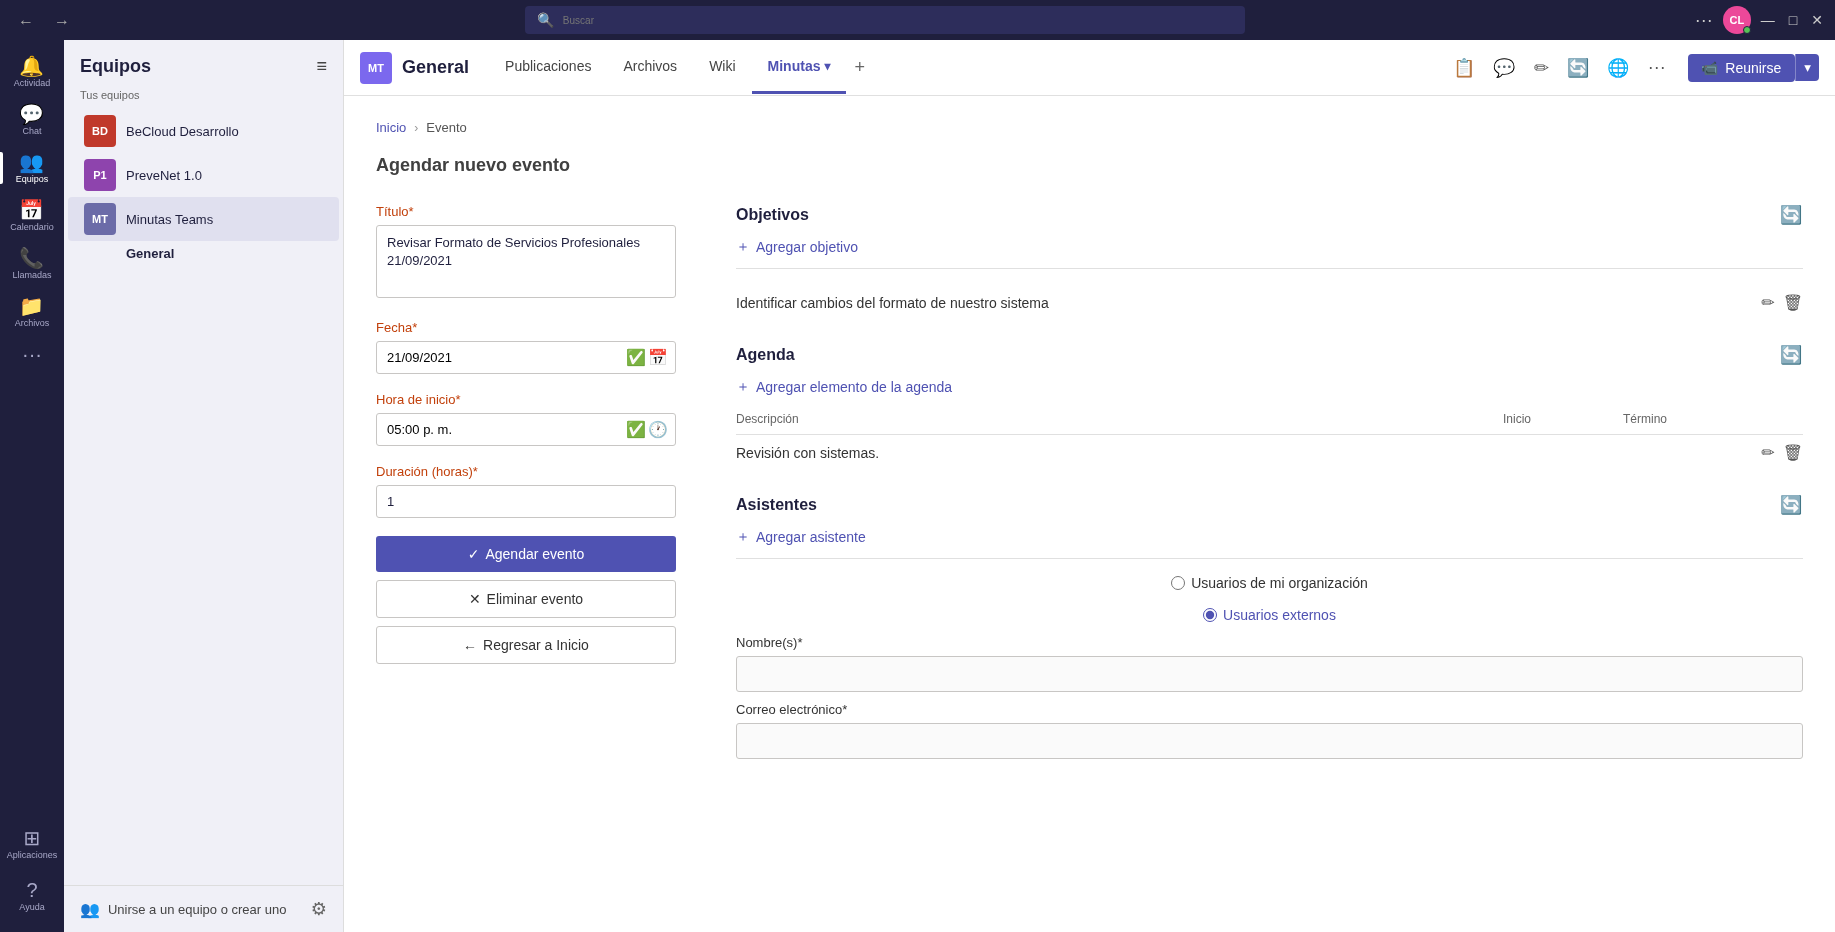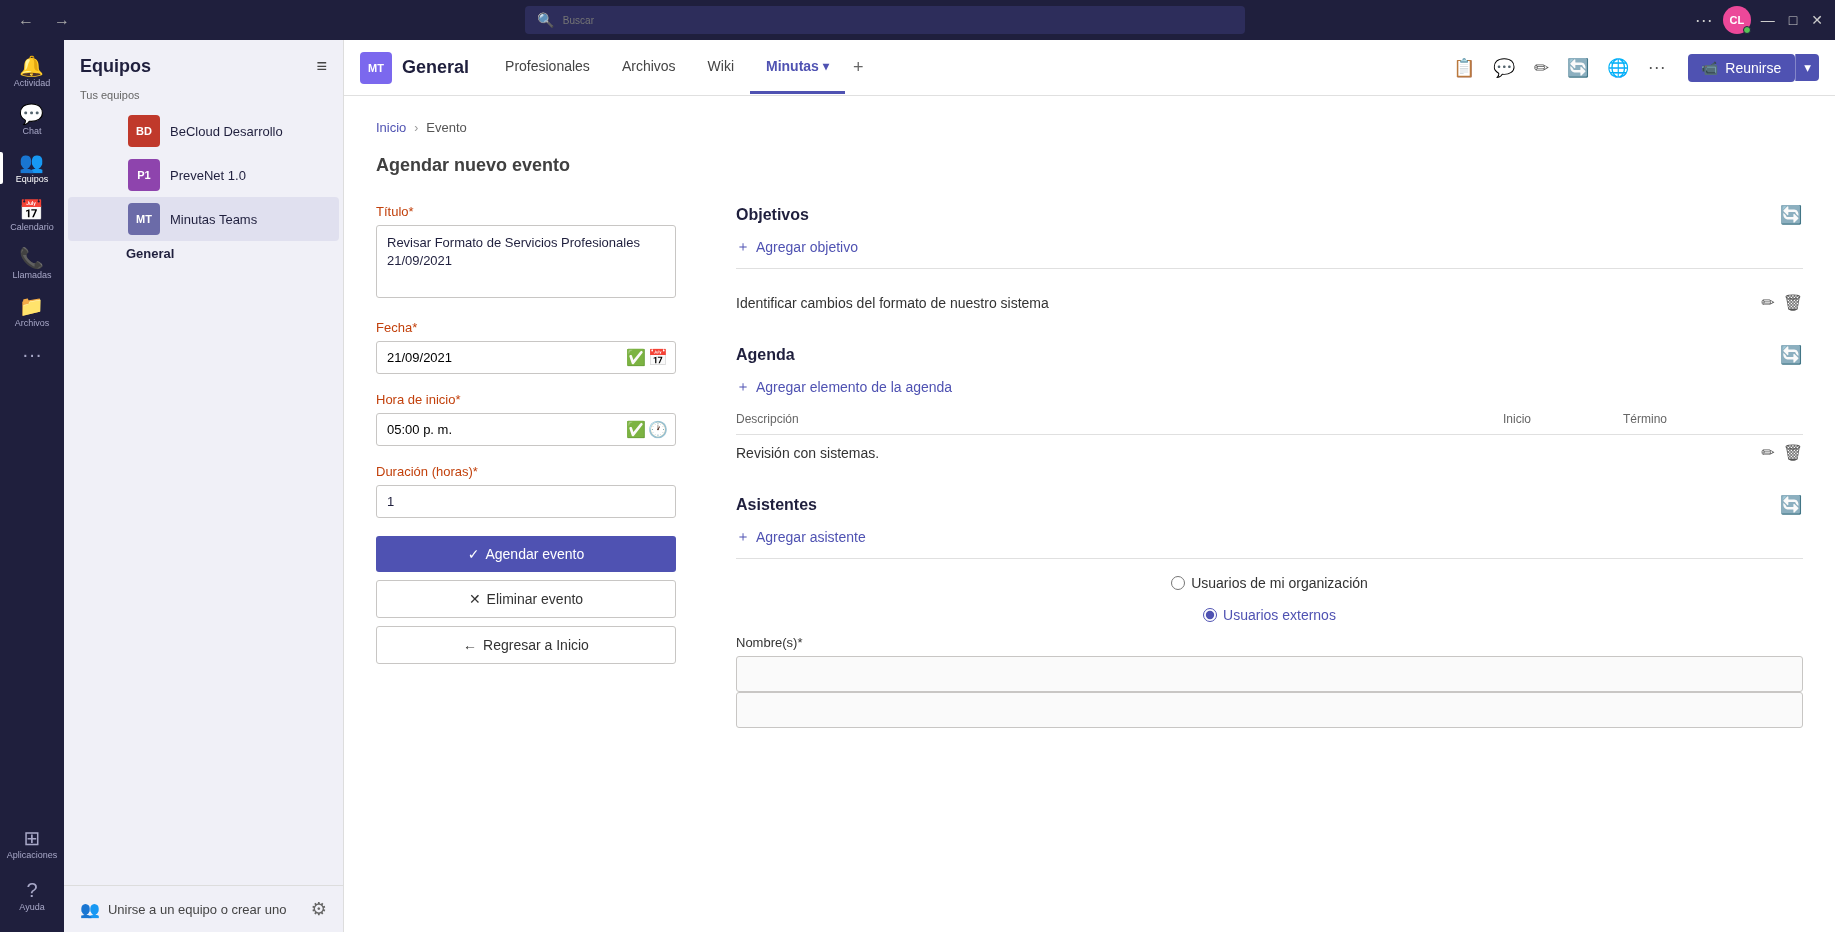--- a/index.html
+++ b/index.html
@@ -70,21 +70,21 @@
     .teams-panel-filter { background: none; border: none; cursor: pointer; font-size: 18px; color: #444; }
     .teams-section-label { font-size: 11px; color: #666; padding: 4px 16px 8px; font-weight: 500; }
     .team-item {
       display: flex; align-items: center; padding: 6px 16px; cursor: pointer;
       border-radius: 4px; margin: 0 4px;
     }
     .team-item.active { background: #e0e0ef; }
     .team-avatar {
       width: 32px; height: 32px; border-radius: 4px;
       display: flex; align-items: center; justify-content: center;
-      color: white; font-size: 11px; font-weight: 700; margin-right: 10px; flex-shrink: 0; margin-left: 44px;
+      color: white; font-size: 11px; font-weight: 700; margin-right: 10px; flex-shrink: 0;
     }
     .team-name { font-size: 13px; color: #1f1f3d; flex: 1; }
     .team-dots { background: none; border: none; color: #666; font-size: 16px; cursor: pointer; opacity: 0; }
     .channel-item {
       padding: 5px 16px 5px 58px; cursor: pointer; font-size: 13px;
       color: #444; border-radius: 4px; margin: 0 4px;
     }
     .channel-item.active { color: #1f1f3d; font-weight: 600; }
     .teams-bottom {
       margin-top: auto; padding: 12px 16px;
@@ -328,21 +328,21 @@
     <button class="settings-icon-btn">⚙</button>
   </div>
 </div>
 
 <div class="main">
 
   <div class="channel-header">
     <div class="channel-header-avatar">MT</div>
     <span class="channel-header-name">General</span>
     <div class="channel-tabs">
-      <div class="channel-tab">Profesionales</div>
+      <div class="channel-tab">Publicaciones</div>
       <div class="channel-tab">Archivos</div>
       <div class="channel-tab">Wiki</div>
       <div class="channel-tab active">
         <span>Minutas</span>
         <span style="font-size:12px;">▾</span>
       </div>
       <div class="channel-tab-add">+</div>
     </div>
     <div class="channel-header-actions">
       <button class="channel-action-btn">📋</button>
@@ -489,19 +489,20 @@
               <input type="radio" name="usertype" style="">
               <span>Usuarios de mi organización</span>
             </label>
             <label class="radio-option selected">
               <input type="radio" name="usertype" checked="" style="">
               <span>Usuarios externos</span>
             </label>
           </div>
           <div class="names-field-label">Nombre(s)*</div>
           <input class="names-input" type="text" style="">
+          <div class="email-label">Correo electrónico*</div>
           <input class="email-input" type="text" style="">
         </div>
 
       </div>
     </div>
   </div>
 </div>
 
 </body></html>

